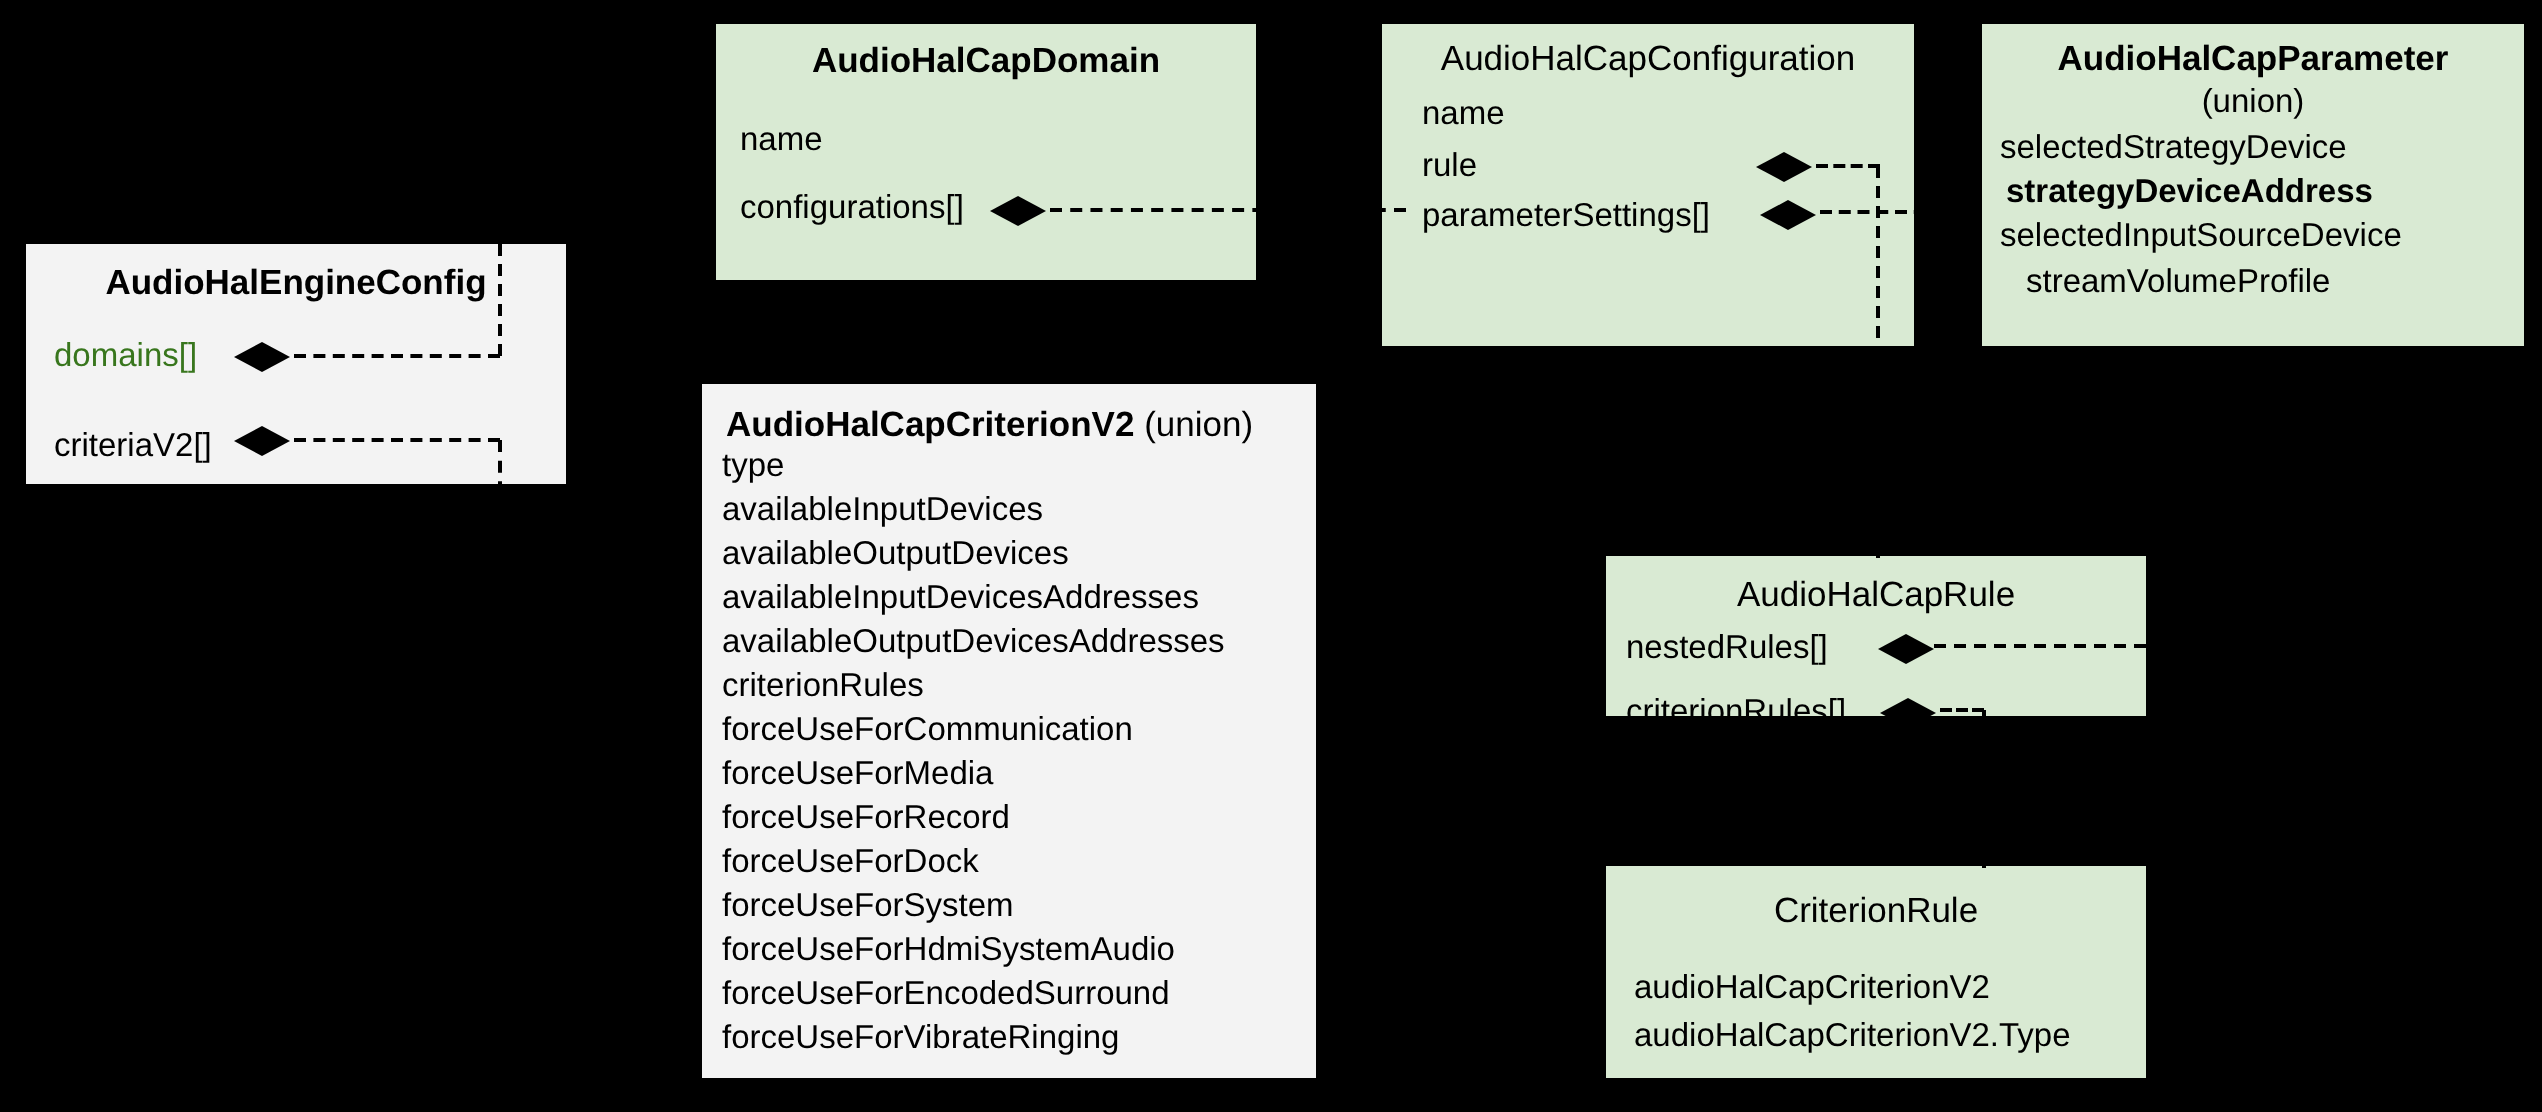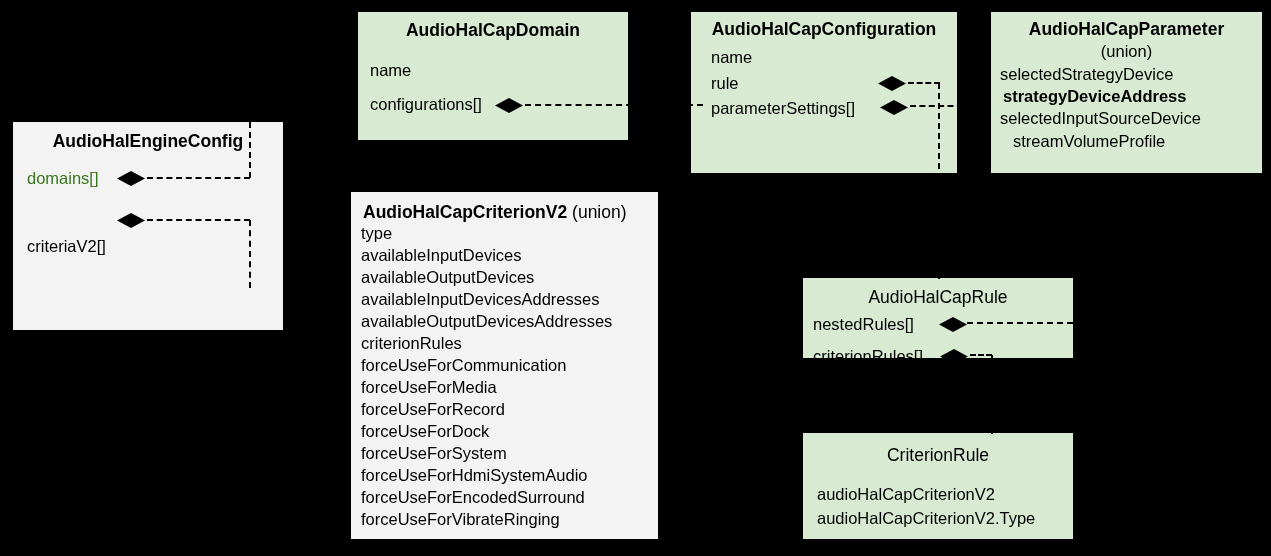--- a/index.html
+++ b/index.html
@@ -35,34 +35,34 @@
   .dash-h{position:absolute;height:0;border-top:2px dashed var(--connector);}
   .dash-v{position:absolute;width:0;border-left:2px dashed var(--connector);}
   .diamond{position:absolute;width:28px;height:15px;fill:var(--connector);}
   .suffix{font-weight:normal;}
 </style>
 </head>
 <body>
 
 <div id="canvas">
 
-  <div class="box bg-gray" style="left:13px;top:122px;width:270px;height:208px;">
+  <div class="box bg-gray" style="left:13px;top:122px;width:270px;height:120px;">
     <div class="row title bold center" style="top:8px;">AudioHalEngineConfig</div>
     <div class="row green-text" style="top:45px;padding-left:14px;">domains[]</div>
-    <div class="row" style="top:90px;padding-left:14px;margin-top:23px;">criteriaV2[]</div>
+    <div class="row" style="top:90px;padding-left:14px;">criteriaV2[]</div>
   </div>
 
   <div class="box bg-green" style="left:358px;top:12px;width:270px;height:128px;">
     <div class="row title bold center" style="top:7px;">AudioHalCapDomain</div>
     <div class="row" style="top:47px;padding-left:12px;">name</div>
     <div class="row" style="top:81px;padding-left:12px;">configurations[]</div>
   </div>
 
   <div class="box bg-green" style="left:691px;top:12px;width:266px;height:161px;">
-    <div class="row title center" style="top:6px;font-weight:bold;">AudioHalCapConfiguration</div>
+    <div class="row title center" style="top:6px;">AudioHalCapConfiguration</div>
     <div class="row" style="top:34px;padding-left:20px;">name</div>
     <div class="row" style="top:60px;padding-left:20px;">rule</div>
     <div class="row" style="top:85px;padding-left:20px;">parameterSettings[]</div>
   </div>
 
   <div class="box bg-green" style="left:991px;top:12px;width:271px;height:161px;">
     <div class="row title bold center" style="top:6px;">AudioHalCapParameter</div>
     <div class="row center" style="top:28px;">(union)</div>
     <div class="row" style="top:51px;padding-left:9px;">selectedStrategyDevice</div>
     <div class="row" style="top:73px;padding-left:12px;font-weight:bold;">strategyDeviceAddress</div>

